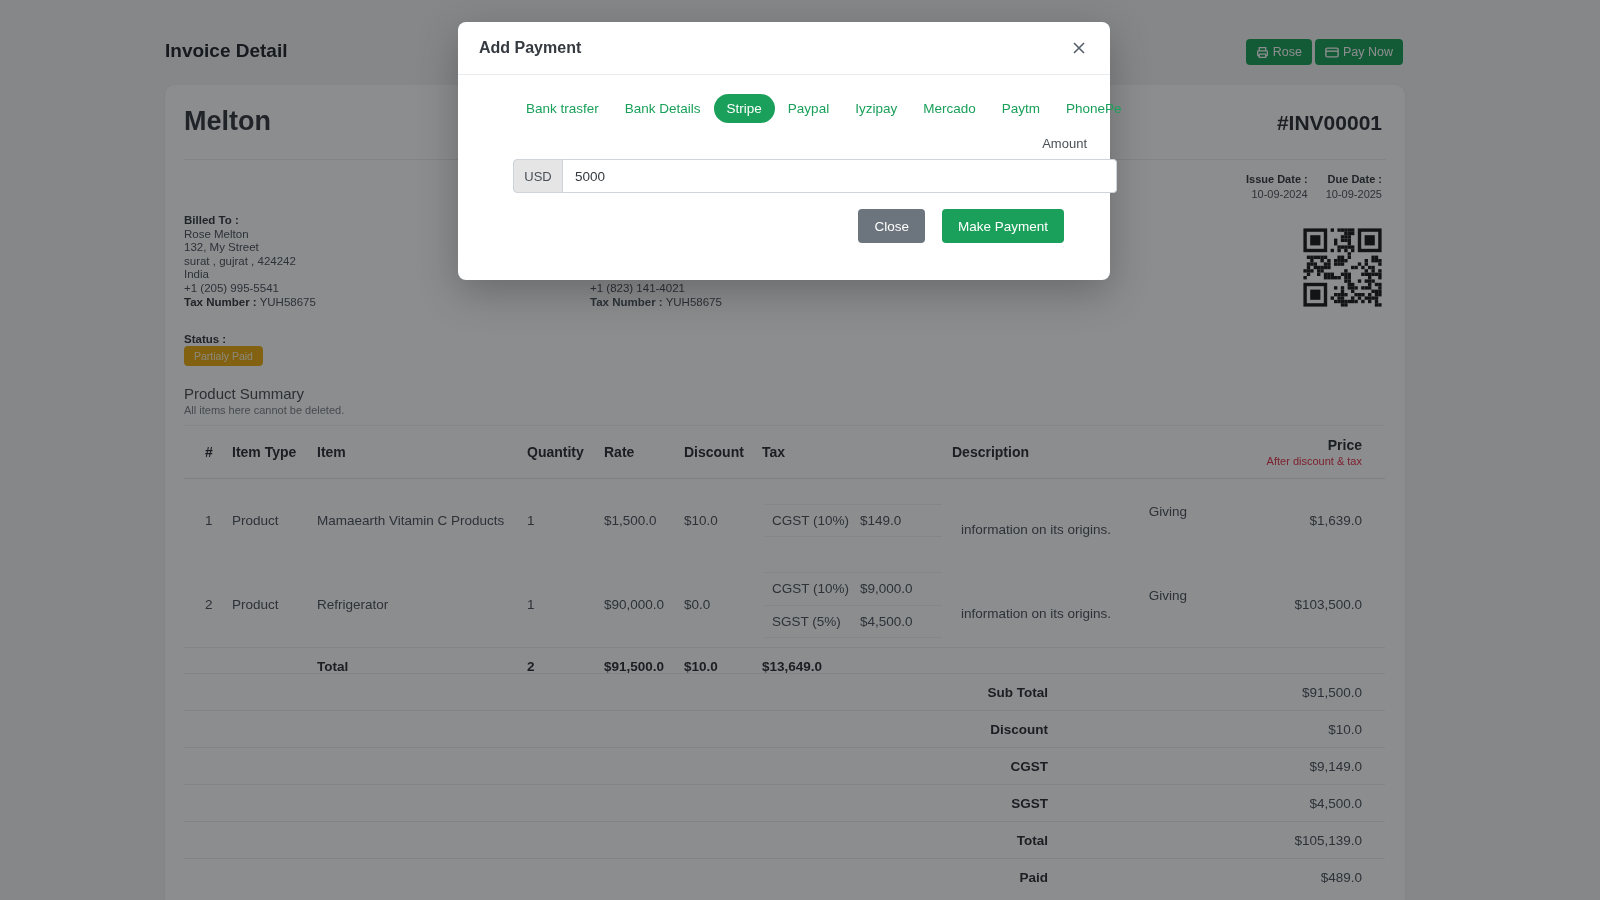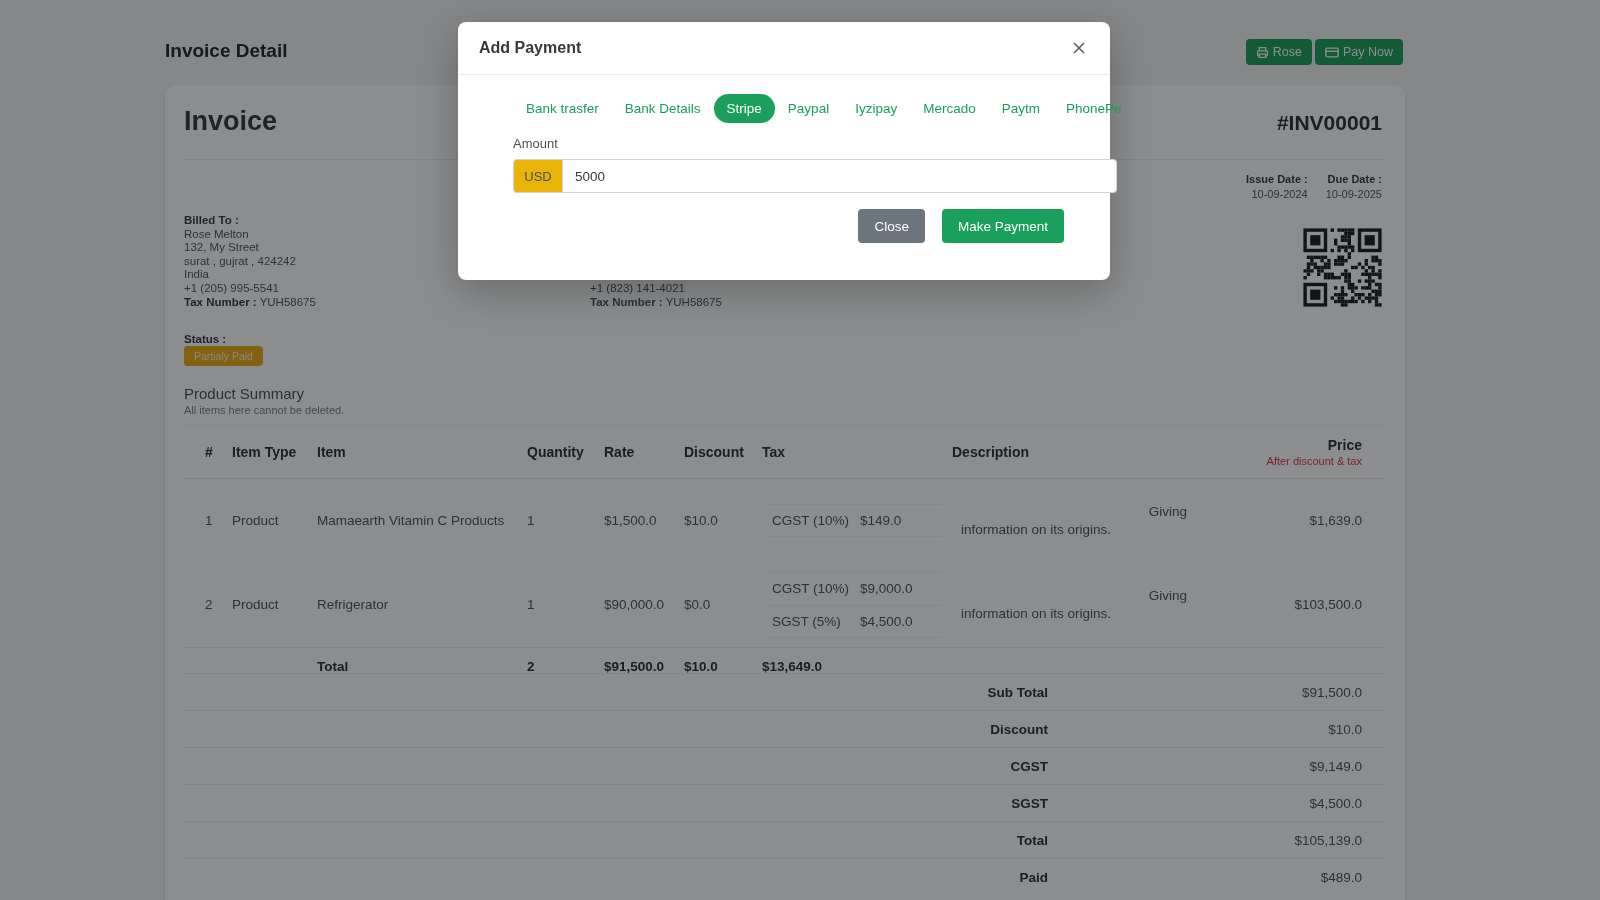--- a/index.html
+++ b/index.html
@@ -53,23 +53,23 @@
   
   .backdrop { position:absolute; inset:0; background:rgba(10,12,14,0.47); z-index:10; }
   .modal { position:absolute; left:458px; top:22px; width:652px; height:258px; background:#fff; border-radius:8px; box-shadow:0 12px 40px rgba(0,0,0,.25); z-index:20; }
   .modal-header { height:53px; border-bottom:1px solid #e9ecef; display:flex; align-items:center; justify-content:space-between; padding:0 21px; }
   .modal-title { font-size:16px; font-weight:700; color:#343a40; }
   .modal-close { background:none; border:none; cursor:pointer; padding:2px; line-height:0; }
   .modal-body { padding:19px 23px 0 23px;margin-left:32px; }
   .tabs { display:flex; align-items:center; }
   .tab { font-size:13.5px; color:#1aa05a; padding:7px 13px; border-radius:16px; cursor:pointer; white-space:nowrap; }
   .tab.active { background:#1aa05a; color:#fff; }
-  .amount-label { margin-top:13px; font-size:13px; color:#495057; }
+  .amount-label { margin-top:13px; font-size:13px; color:#495057;text-align:right; }
   .input-group { margin-top:8px; display:flex; height:34px; width:604px; }
-  .ig-prefix { width:50px; background:#eab308; border:1px solid #ced4da; border-radius:4px 0 0 4px; display:flex; align-items:center; justify-content:center; font-size:13px; color:#495057; }
+  .ig-prefix { width:50px; background:#e5e5e5; border:1px solid #ced4da; border-radius:4px 0 0 4px; display:flex; align-items:center; justify-content:center; font-size:13px; color:#495057; }
   .ig-input { flex:1; border:1px solid #ced4da; border-left:none; border-radius:0 4px 4px 0; font-size:13.5px; color:#343a40; padding:0 12px; font-family:inherit; outline:none; }
   .modal-footer { display:flex; justify-content:flex-end; gap:17px; padding:16px 23px 0 0; }
   .btn-close { background:#6c757d; color:#fff; border:none; border-radius:4px; height:34px; padding:0 16px; font-size:13.5px; font-family:inherit; cursor:pointer; }
   .btn-submit { background:#1aa05a; color:#fff; border:none; border-radius:4px; height:34px; padding:0 16px; font-size:13.5px; font-family:inherit; cursor:pointer; }
 </style>
 </head>
 <body>
 
 <div class="page-title">Invoice Detail</div>
 
@@ -89,21 +89,21 @@
         <svg width="14" height="13" viewBox="0 0 16 14" fill="none" stroke="#fff" stroke-width="1.6">
           <rect x="1" y="2" width="14" height="10" rx="1.5"></rect>
           <path d="M1 5.5h14"></path>
         </svg>
       </span>
     <span>Pay Now</span>
   </button>
 </div>
 
 <div class="card">
-  <div class="inv-heading">Invoice</div>
+  <div class="inv-heading">Melton</div>
   <div class="inv-number">#INV00001</div>
   <div class="inv-divider"></div>
 
   <div class="dates">
     <div class="date-col">
       <div class="date-label">Issue Date :</div>
       <div class="date-value">10-09-2024</div>
     </div>
     <div class="date-col">
       <div class="date-label">Due Date :</div>

